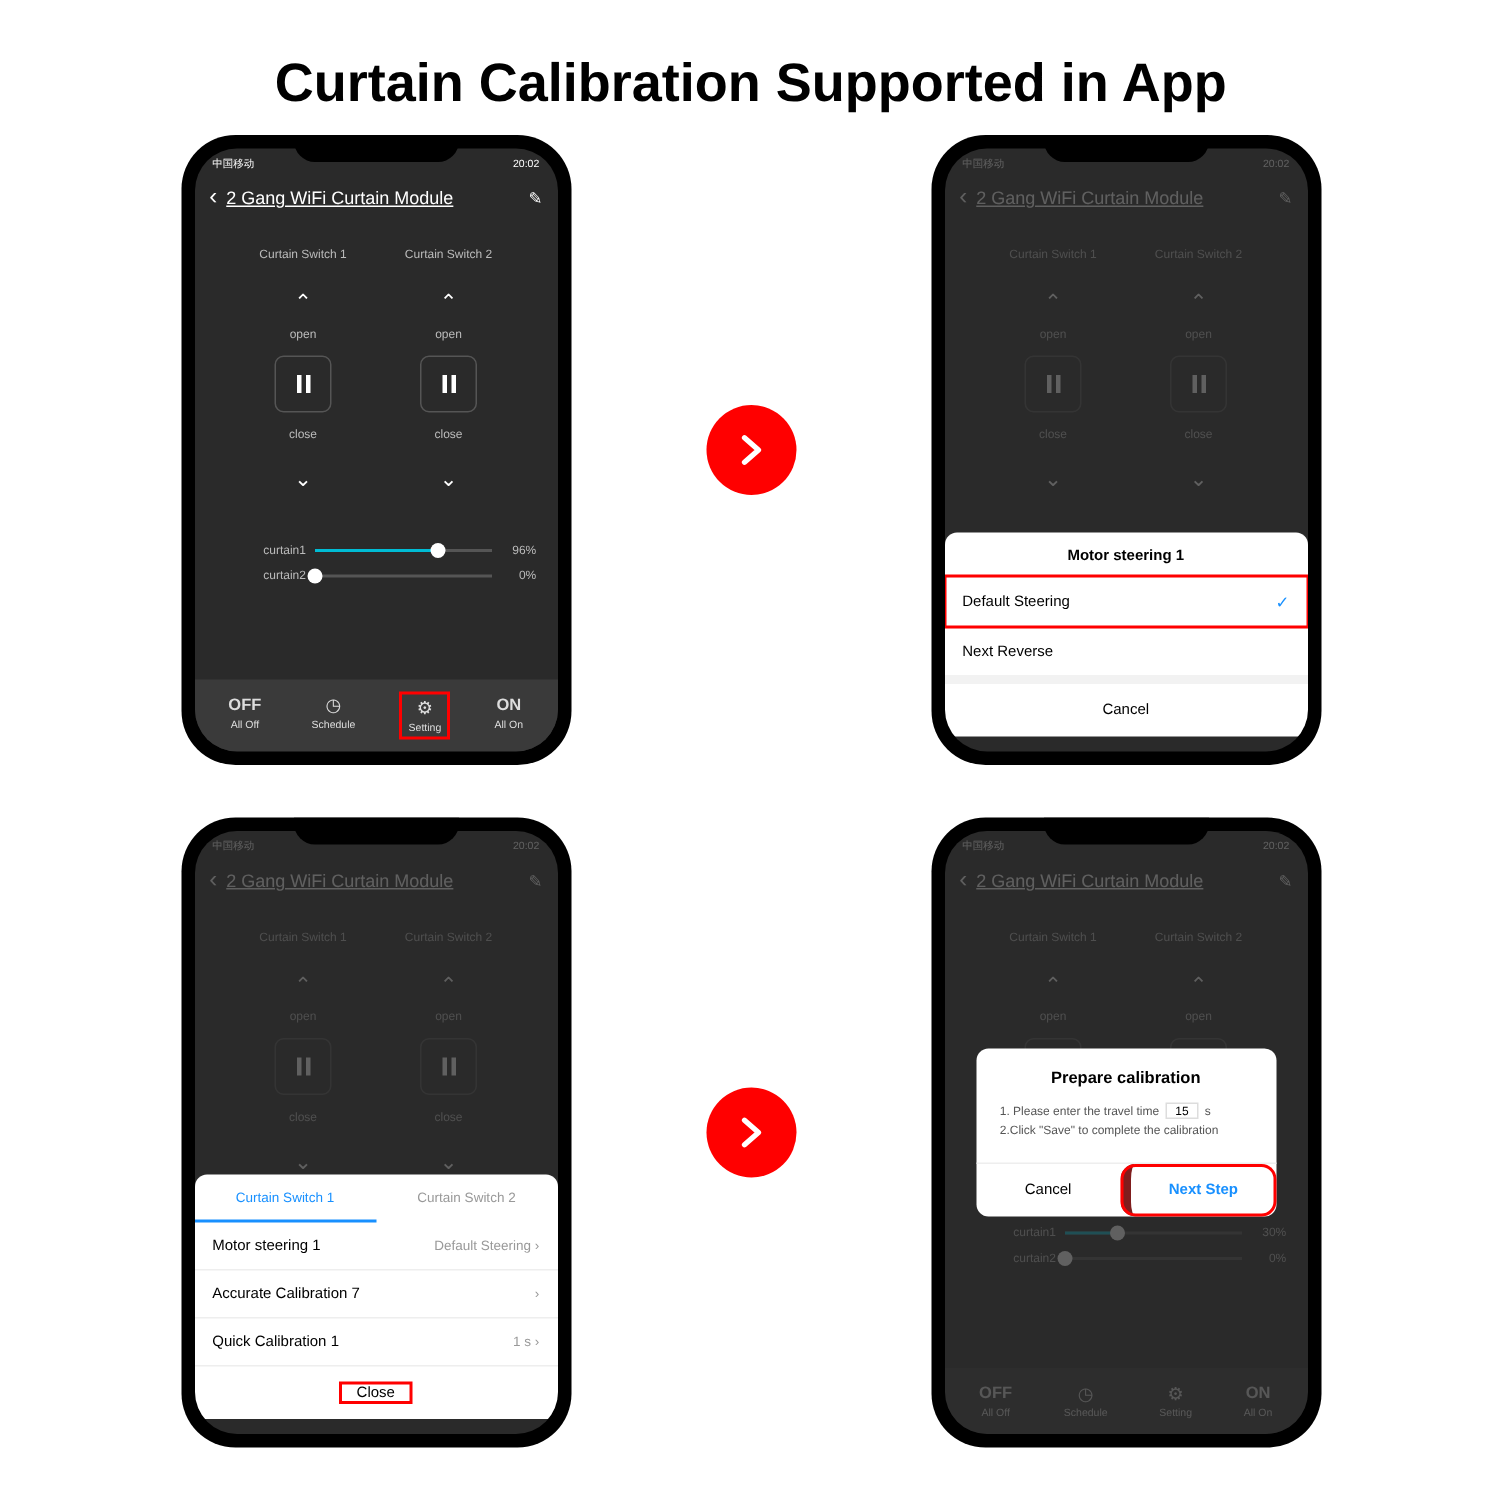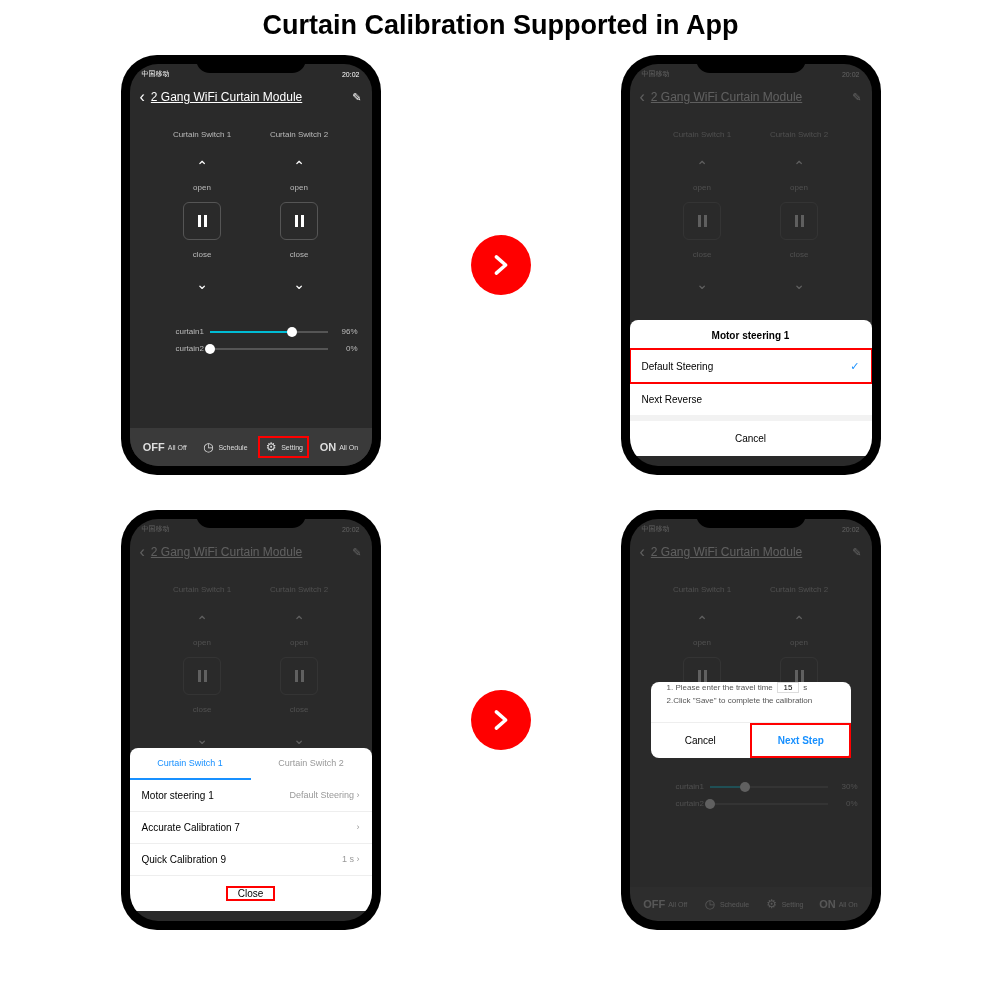--- a/index.html
+++ b/index.html
@@ -1,18 +1,18 @@
 <!DOCTYPE html>
 <html><head>
 <meta charset="utf-8">
 <style>
 * { box-sizing: border-box; margin: 0; padding: 0; }
 body { font-family: -apple-system, Helvetica, Arial, sans-serif; background: #fff; width: 1001px; }
 .page { width: 1001px; padding: 10px 30px; }
-.title { font-size: 27px; font-weight: 600; text-align: center; margin: 0 0 4px; }
+.title { font-size: 36px; font-weight: 600; text-align: center; margin: 24px 0 4px; }
 .note { color: #e60000; text-align: center; font-size: 17px; margin-bottom: 20px; }
 .grid { display: grid; grid-template-columns: 310px 130px 310px; grid-template-rows: 440px 440px; justify-content: center; gap: 15px 30px; align-items: center; }
 .phone { width: 260px; height: 420px; margin: 0 auto; background: #000; border-radius: 36px; padding: 9px; position: relative; overflow: hidden; }
 .notch { position: absolute; top: 0; left: 50%; transform: translateX(-50%); width: 110px; height: 18px; background: #000; border-radius: 0 0 14px 14px; z-index: 10; }
 .screen { width: 100%; height: 100%; background: #2a2a2a; border-radius: 28px; overflow: hidden; position: relative; color: #fff; display: flex; flex-direction: column; }
 .statusbar { height: 18px; display: flex; justify-content: space-between; padding: 2px 12px 0; font-size: 8px; color: #fff; align-items: center; }
 .sb-left { font-size: 7px; }
 .sb-right { font-size: 7px; }
 .header { display: flex; align-items: center; padding: 6px 10px; }
 .back { font-size: 16px; color: #fff; margin-right: 6px; }
@@ -27,21 +27,21 @@
 .pause { border: 1px solid #555; border-radius: 6px; width: 38px; height: 38px; margin: 6px auto 10px; display: flex; align-items: center; justify-content: center; gap: 3px; }
 .pause span { width: 3px; height: 12px; background: #fff; }
 .arrw { font-size: 14px; }
 .sliders { padding: 6px 14px; }
 .srow { display: flex; align-items: center; gap: 6px; margin: 8px 0; font-size: 8px; color: #bbb; padding-left: 32px; }
 .track { flex: 1; height: 2px; background: #555; position: relative; }
 .fill { position: absolute; height: 2px; background: #00bcd4; top: 0; left: 0; }
 .thumb { width: 10px; height: 10px; background: #fff; border-radius: 50%; position: absolute; top: -4px; transform: translateX(-50%); }
 .sval { width: 24px; text-align: right; }
 .bottombar { display: flex; justify-content: space-around; padding: 10px 6px; background: #3a3a3a; margin-top: auto; }
-.bb-item { text-align: center; font-size: 7px; color: #ddd; display: flex; flex-direction: row; align-items: center; gap: 3px; }
+.bb-item { text-align: center; font-size: 7px; color: #ddd; display: flex; flex-direction: column; align-items: center; gap: 3px; }
 .bb-top { font-size: 11px; font-weight: 700; height: 14px; display: flex; align-items: center; }
 .bb-icon { width: 14px; height: 14px; display: flex; align-items: center; justify-content: center; font-size: 12px; }
 .highlight { border: 2px solid #ff0000; padding: 2px 4px; margin: -2px -4px; }
 .arrow-circle { width: 60px; height: 60px; background: #ff0000; border-radius: 50%; display: flex; align-items: center; justify-content: center; margin: 0 auto; }
 .arrow-circle svg { width: 28px; height: 28px; }
 .sheet { position: absolute; bottom: 10px; left: 0; right: 0; background: #fff; color: #000; border-radius: 8px 8px 0 0; }
 .sheet-title { text-align: center; font-size: 10px; font-weight: 600; padding: 10px 0 8px; }
 .sheet-row { padding: 10px 12px; font-size: 10px; border-top: 1px solid #eee; display: flex; justify-content: space-between; align-items: center; }
 .sheet-cancel { text-align: center; padding: 12px 0; font-size: 10px; border-top: 6px solid #f2f2f2; }
 .check { color: #1890ff; font-size: 11px; }
@@ -51,21 +51,21 @@
 .cal-row { padding: 10px 12px; font-size: 10px; border-bottom: 1px solid #eee; display: flex; justify-content: space-between; color: #000; }
 .cal-val { color: #999; font-size: 9px; }
 .close-row { text-align: center; padding: 10px 0; font-size: 10px; }
 .modal-wrap { position: absolute; inset: 0; display: flex; align-items: center; justify-content: center; }
 .modal { width: 200px; background: #fff; color: #000; border-radius: 8px; padding: 0; }
 .modal-title { text-align: center; font-weight: 600; font-size: 11px; padding: 14px 0 10px; }
 .modal-body { padding: 0 16px 14px; font-size: 8px; color: #555; line-height: 1.6; }
 .modal-body input { width: 22px; border: 1px solid #ddd; text-align: center; font-size: 8px; margin: 0 2px; }
 .modal-actions { display: flex; border-top: 1px solid #eee; }
 .modal-actions div { flex: 1; text-align: center; padding: 12px 0; font-size: 10px; }
-.modal-actions .next { color: #1890ff; font-weight: 600; border-left: 1px solid #7f1d1d; }
+.modal-actions .next { color: #1890ff; font-weight: 600; border-left: 7px solid #7f1d1d; border-radius: 10px; }
 .hl-row { outline: 2px solid #ff0000; outline-offset: -1px; }
 .hl-closerow { border: 2px solid #ff0000; display: inline-block; padding: 0 10px; }
 .hl-next { outline: 2px solid #ff0000; outline-offset: -2px; }
 </style>
 </head>
 <body>
 
 <div class="page">
   <div class="title">Curtain Calibration Supported in App</div>
 
@@ -244,21 +244,21 @@
           </div>
           <div class="cal-row">
               <span>Motor steering 1</span>
               <span class="cal-val"><span>Default Steering</span> ›</span>
             </div>
           <div class="cal-row">
               <span>Accurate Calibration 7</span>
               <span class="cal-val">›</span>
             </div>
           <div class="cal-row">
-              <span>Quick Calibration 9</span>
+              <span>Quick Calibration 1</span>
               <span class="cal-val"><span>1 s</span> ›</span>
             </div>
           <div class="close-row"><span class="hl-closerow">Close</span></div>
         </div>
       </div>
     </div>
 
     <div class="arrow-circle">
       <svg viewBox="0 0 24 24">
           <path d="M8 5l8 7-8 7" fill="none" stroke="#fff" stroke-width="3" stroke-linecap="round" stroke-linejoin="round"></path>
@@ -331,20 +331,21 @@
               <div class="bb-icon">⚙</div>
               <div>Setting</div>
             </div>
           <div class="bb-item">
               <div class="bb-top">ON</div>
               <div>All On</div>
             </div>
         </div>
         <div class="modal-wrap" style="opacity:1">
           <div class="modal">
+            <div class="modal-title">Prepare calibration</div>
             <div class="modal-body">
               <div><span>1. Please enter the travel time </span><input value="15" style=""><span> s</span></div>
               <div>2.Click "Save" to complete the calibration</div>
             </div>
             <div class="modal-actions">
               <div>Cancel</div>
               <div class="next hl-next">Next Step</div>
             </div>
           </div>
         </div>

